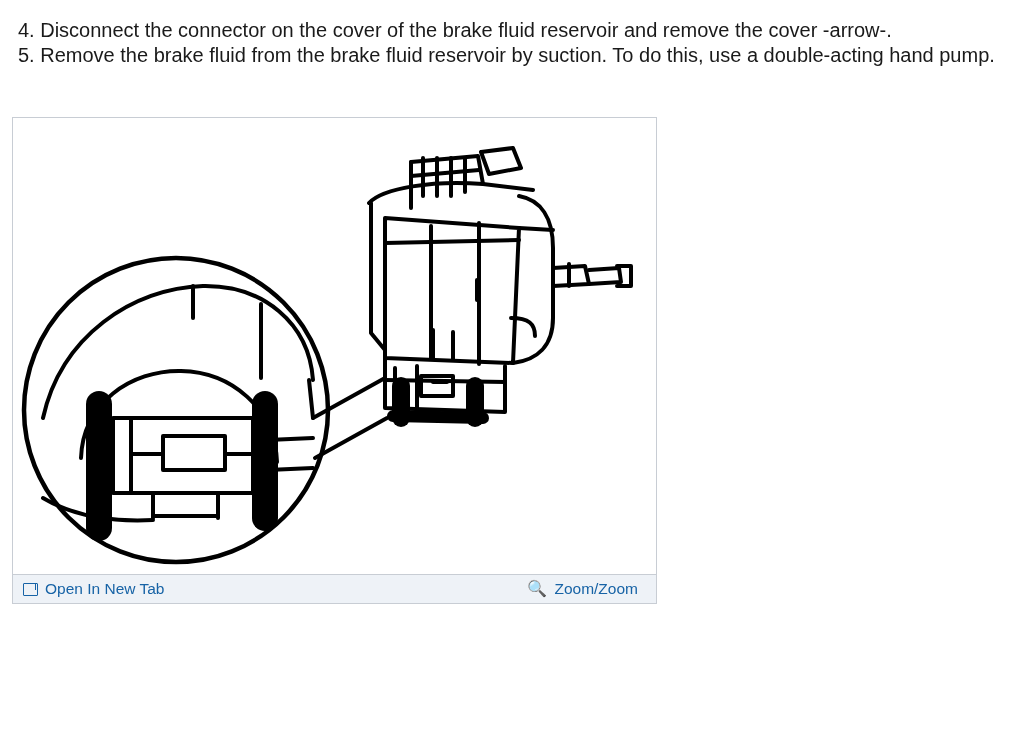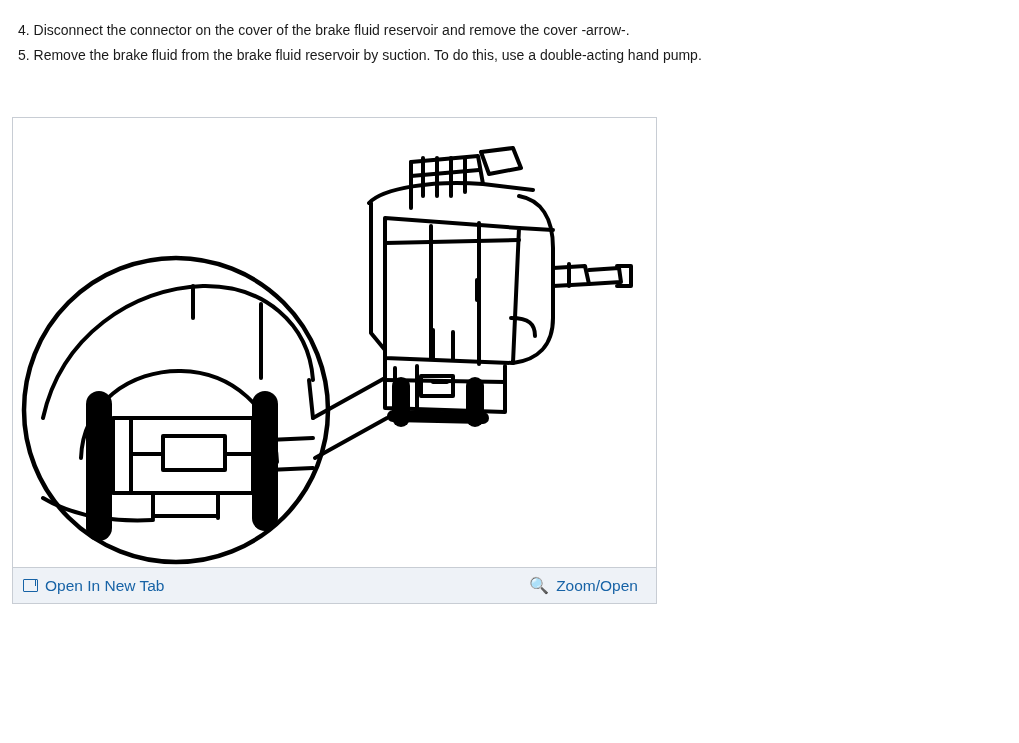--- a/index.html
+++ b/index.html
@@ -26,21 +26,21 @@
     top: 18px;
     width: 960px;
   }
   .steps-bottom {
     position: absolute;
     left: 18px;
     top: 655px;
     width: 960px;
   }
   .step-line {
-    font-size: 14px;
+    font-size: 20px;
     line-height: 25px;
     color: #1a1a1a;
     white-space: nowrap;
   }
   .figure-box {
     position: absolute;
     left: 12px;
     top: 117px;
     width: 645px;
     height: 487px;
@@ -58,21 +58,21 @@
   .figure-image svg {
     position: absolute;
     left: 0;
     top: 0;
   }
   .figure-toolbar {
     position: absolute;
     left: 0;
     bottom: 0;
     width: 100%;
-    height: 36px;
+    height: 29px;
     background: #eef2f7;
     border-top: 1px solid #c8cdd4;
     box-sizing: border-box;
     display: flex;
     align-items: center;
     justify-content: space-between;
     padding: 0 10px;
   }
   .tool-link {
     display: flex;
@@ -200,21 +200,21 @@
         </g>
       </svg>
     </div>
     <div class="figure-toolbar">
       <a class="tool-link" href="#">
         <span class="tool-icon new-tab-glyph"></span>
         <span>Open In New Tab</span>
       </a>
       <a class="tool-link right-tool" href="#">
         <span class="tool-icon zoom-glyph">🔍</span>
-        <span>Zoom/Open</span>
+        <span>Zoom/Zoom</span>
       </a>
     </div>
   </div>
 
   <div class="steps-bottom">
   </div>
 
 </div>
 
 </body></html>

